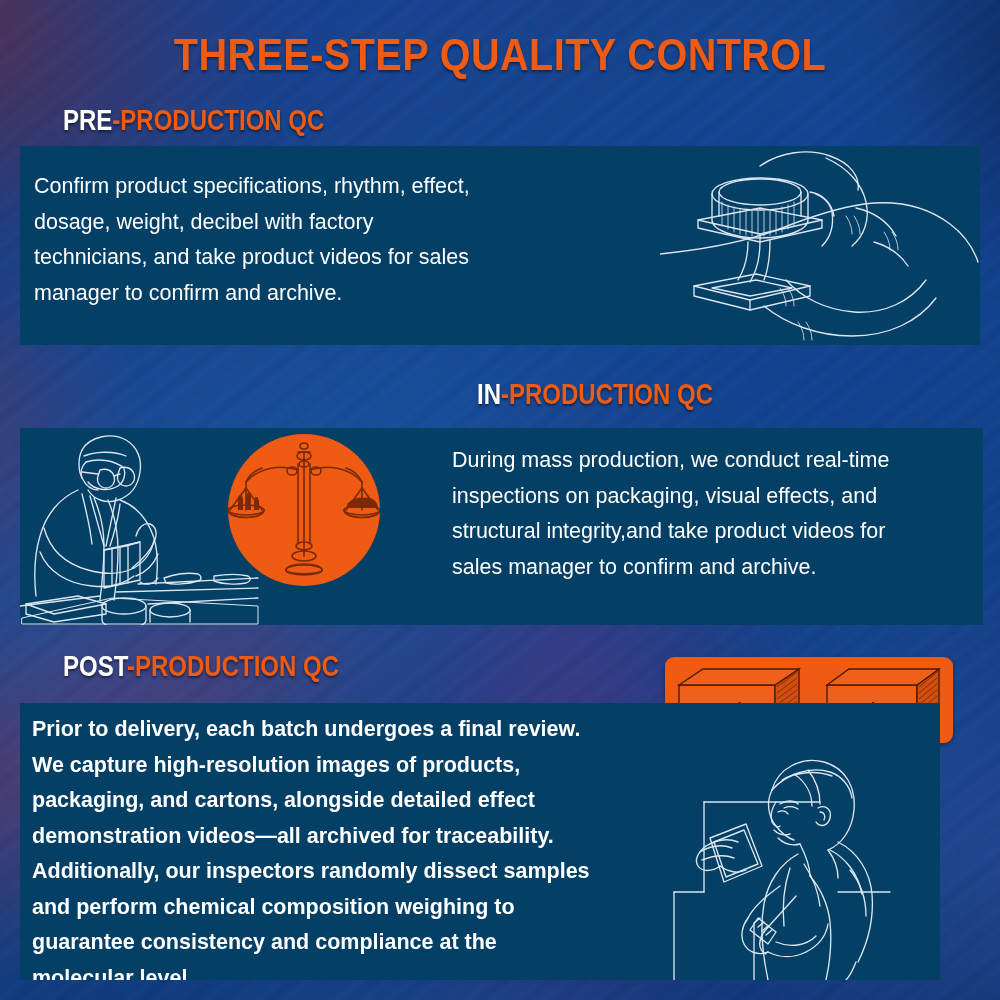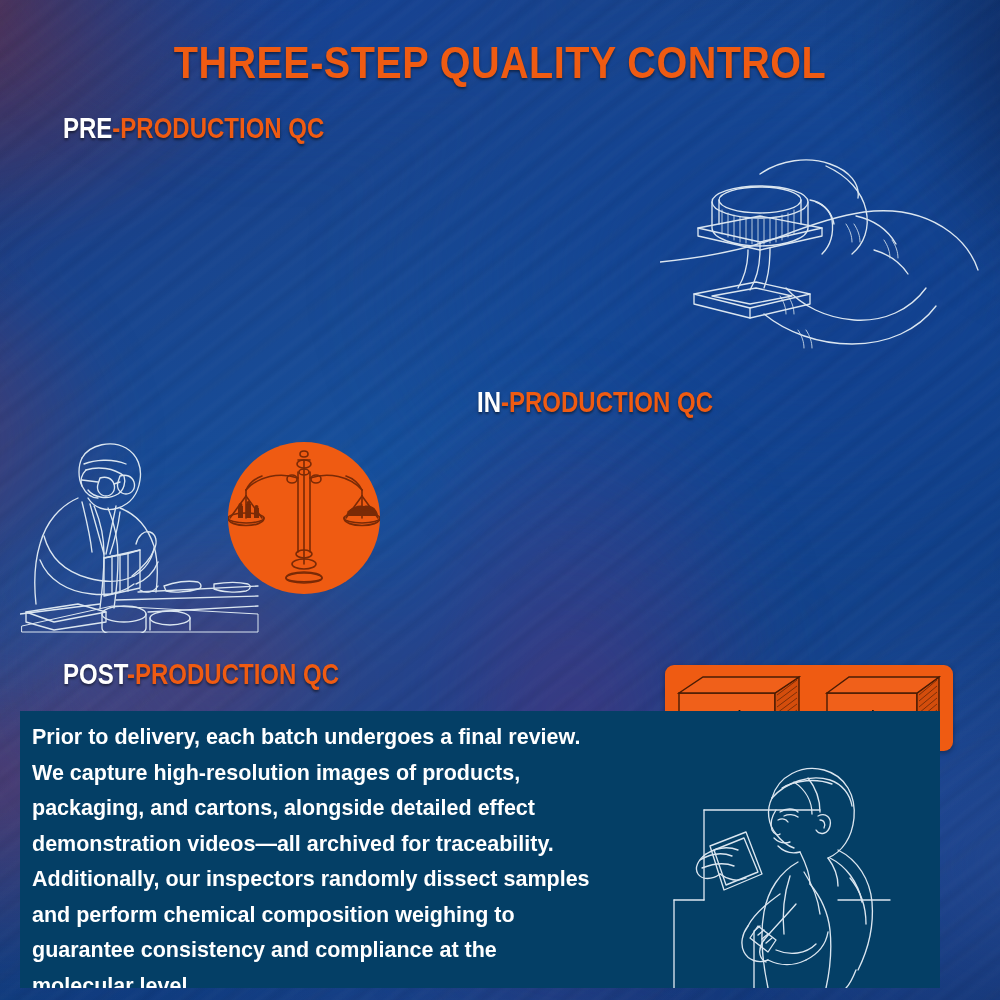--- a/index.html
+++ b/index.html
@@ -48,21 +48,21 @@
       repeating-linear-gradient(-38deg, rgba(0,0,0,.05) 0px, rgba(0,0,0,.05) 5px, rgba(0,0,0,0) 5px, rgba(0,0,0,0) 26px);
     filter:blur(2px);
     opacity:.85;
   }
   .bg-vig{
     background:radial-gradient(ellipse 88% 80% at 50% 46%, rgba(0,0,0,0) 40%, rgba(4,14,48,.42) 100%);
     filter:none;
   }
 
   
-  #page { position:absolute; inset:0; z-index:2;margin-top:8px; }
+  #page { position:absolute; inset:0; z-index:2; }
 
   
   .title {
     position:absolute; left:0; right:0; top:32px;
     text-align:center;
     font-weight:bold;
     font-size:45px;
     line-height:45px;
     letter-spacing:.5px;
     color:#ef5b12;
@@ -159,20 +159,26 @@
   <div class="l bg-streaks"></div>
   <div class="l bg-vig"></div>
 </div>
 
 <div id="page">
 
   <div class="title">THREE-STEP QUALITY CONTROL</div>
 
   <div class="sec-head" id="head-pre"><span class="w">PRE</span><span class="o">-</span><span class="o">PRODUCTION QC</span></div>
 
+  <div class="panel" id="panel1">
+    <div class="body-text" id="text1">Confirm product specifications, rhythm, effect,
+dosage, weight, decibel with factory
+technicians, and take product videos for sales
+manager to confirm and archive.</div>
+  </div>
 
   <div class="art" id="art1">
     <svg viewBox="0 0 320 199" width="320" height="199">
       <g class="stroke">
 
         <path d="M0 108 C40 104 86 96 122 82 C150 71 176 62 204 58 C236 54 266 60 290 78 C306 90 314 104 318 116"></path>
         <path d="M100 20 C120 6 148 2 170 10 C190 17 200 30 198 44"></path>
         <path d="M166 12 C188 22 202 38 206 56 C210 74 204 90 192 100"></path>
         <path d="M104 160 C126 178 158 190 192 190 C228 190 258 176 276 152"></path>
         <path d="M126 134 C142 152 166 164 194 166 C224 168 250 156 266 134"></path>
@@ -229,20 +235,26 @@
         <path d="M52 142 L96 134 L132 142 L90 150 Z"></path>
 
         <path d="M150 46 C162 48 170 56 172 66 C174 80 170 92 162 100"></path>
         <path d="M156 48 C166 52 172 60 174 70"></path>
       </g>
     </svg>
   </div>
 
   <div class="sec-head" id="head-in"><span class="w">IN</span><span class="o">-</span><span class="o">PRODUCTION QC</span></div>
 
+  <div class="panel" id="panel2">
+    <div class="body-text" id="text2">During mass production, we conduct real-time
+inspections on packaging, visual effects, and
+structural integrity,and take product videos for
+sales manager to confirm and archive.</div>
+  </div>
 
   <div class="art" id="art2">
     <svg viewBox="0 0 240 197" width="240" height="197">
       <g class="stroke">
 
         <path d="M62 22 C70 8 92 4 106 12 C118 19 122 32 120 44 C118 58 110 68 98 72 C86 76 74 72 68 62"></path>
         <path d="M62 22 C58 30 58 42 62 50 C66 58 72 62 78 62"></path>
         <path d="M64 28 C74 24 92 22 106 28"></path>
 
         <path d="M100 40 C106 38 112 40 114 46 C116 52 112 58 106 58 C100 58 96 52 98 46 Z"></path>

